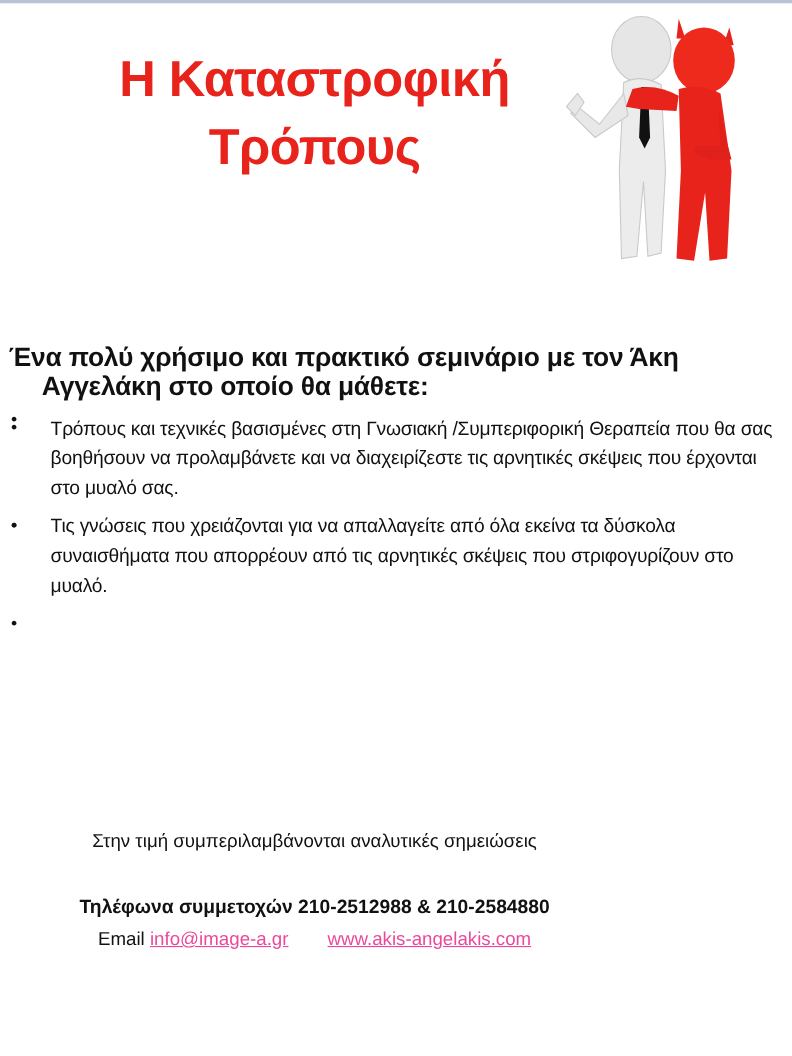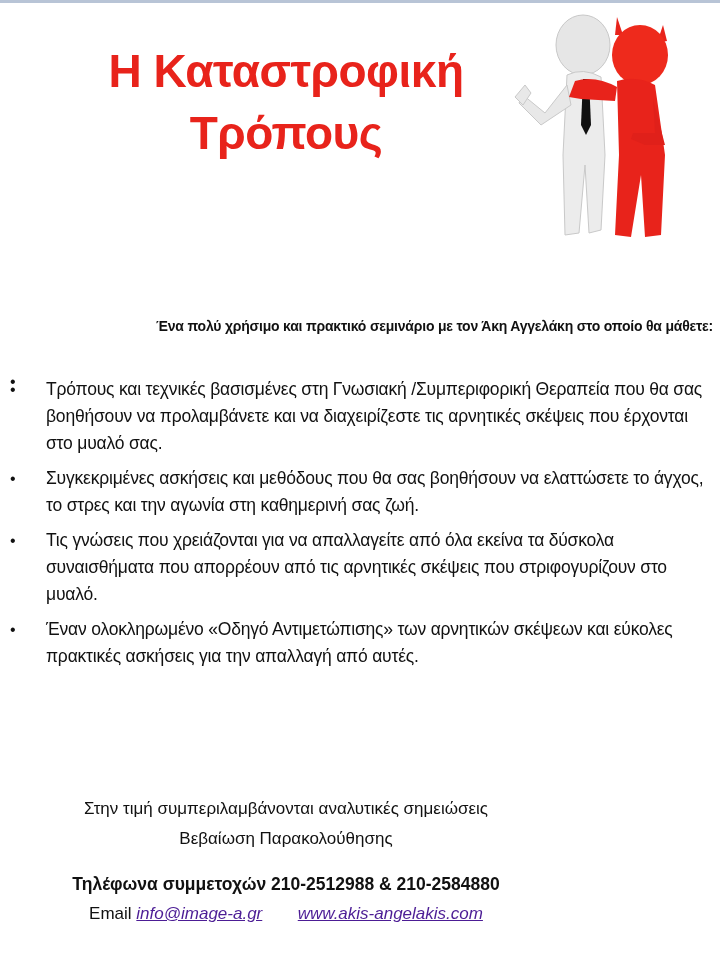--- a/index.html
+++ b/index.html
@@ -5,30 +5,30 @@
   * { margin: 0; padding: 0; box-sizing: border-box; }
   html, body { width: 720px; height: 960px; background: #ffffff; overflow: hidden; }
   body { font-family: "Liberation Sans", "DejaVu Sans", sans-serif; color: #111; position: relative; }
   .topline { position: absolute; left: 0; top: 0; width: 720px; height: 3px; background: #b8c4d6; }
 
   .title { position: absolute; left: 0; top: 40px; width: 560px; text-align: center; color: #e8231b; font-weight: bold; font-size: 46px; line-height: 62px; letter-spacing: -0.5px; padding-left: 12px; }
   .title div { white-space: nowrap; }
 
   .figure { position: absolute; left: 505px; top: 5px; width: 210px; height: 240px; }
 
-  .intro { position: absolute; left: 8px; top: 313px; width: 705px; font-weight: bold; font-size: 14px; line-height: 26px; padding-left: 30px; text-indent: -30px; letter-spacing: -0.2px; text-align: right; }
+  .intro { position: absolute; left: 8px; top: 313px; width: 705px; font-weight: bold; font-size: 24px; line-height: 26px; padding-left: 30px; text-indent: -30px; letter-spacing: -0.2px; }
 
   .bullets { position: absolute; left: 8px; top: 368px; width: 705px; list-style: none; }
   .bullets li { position: relative; padding-left: 38px; font-size: 17.5px; line-height: 27px; margin-bottom: 8px; letter-spacing: -0.2px; }
   .bullets li .dot { position: absolute; left: 2px; top: 0; font-size: 16px; }
 
-  .footer { position: absolute; left: 0; top: 794px; width: 572px; text-align: center; font-size: 17px; }
+  .footer { position: absolute; left: 0; top: 750px; width: 572px; text-align: center; font-size: 17px; }
   .footer .line { line-height: 30px; }
-  .footer .phones { font-weight: bold; margin-top: 15px; font-size: 17.5px; }
-  .footer a { color: #4c1d95; text-decoration: underline; font-style: italic; }
+  .footer .phones { font-weight: bold; margin-top: 29px; font-size: 17.5px; }
+  .footer a { color: #ec4899; text-decoration: underline; }
   .footer .gap { display: inline-block; width: 26px; }
 </style>
 </head>
 <body>
 
 <div class="topline"></div>
 
 <div class="title">
   <div>Η Καταστροφική</div>
   <div>Τρόπους</div>
@@ -50,28 +50,27 @@
     <path d="M112 82 Q90 70 70 76 L64 92 L76 94 L110 96 Z" fill="#e8231b"></path>
     <path d="M148 94 L160 140 L140 140 L126 134 L128 128 L150 128 Z" fill="#e0201a"></path>
   </svg>
 </div>
 
 <div class="intro">Ένα πολύ χρήσιμο και πρακτικό σεμινάριο με τον Άκη Αγγελάκη στο οποίο θα μάθετε:</div>
 
 <ul class="bullets">
   <li><span class="dot">•</span></li>
   <li><span class="dot">•</span><span>Τρόπους και τεχνικές βασισμένες στη Γνωσιακή /Συμπεριφορική Θεραπεία που θα σας βοηθήσουν να προλαμβάνετε και να διαχειρίζεστε τις αρνητικές σκέψεις που έρχονται στο μυαλό σας.</span></li>
-  <li><span class="dot">•</span><span>Συγκεκριμένες ασκήσεις και μεθόδους που θα σας βοηθήσουν να ελαττώσετε το άγχος, το στρες και την αγωνία στη καθημερινή σας ζωή.</span></li>
+  <li><span class="dot">•</span></li>
   <li><span class="dot">•</span><span>Τις γνώσεις που χρειάζονται για να απαλλαγείτε από όλα εκείνα τα δύσκολα συναισθήματα που απορρέουν από τις αρνητικές σκέψεις που στριφογυρίζουν στο μυαλό.</span></li>
-  <li><span class="dot">•</span><span>Έναν ολοκληρωμένο «Οδηγό Αντιμετώπισης» των αρνητικών σκέψεων και εύκολες πρακτικές ασκήσεις για την απαλλαγή από αυτές.</span></li>
+  <li><span class="dot">•</span></li>
 </ul>
 
 <div class="footer">
   <div class="line">Στην τιμή συμπεριλαμβάνονται αναλυτικές σημειώσεις</div>
-  <div class="line">Βεβαίωση Παρακολούθησης</div>
   <div class="line phones">Τηλέφωνα συμμετοχών 210-2512988 &amp; 210-2584880</div>
   <div class="line">
     <span>Email</span>
     <a>info@image-a.gr</a>
     <span class="gap"></span>
     <a>www.akis-angelakis.com</a>
   </div>
 </div>
 
 </body></html>

